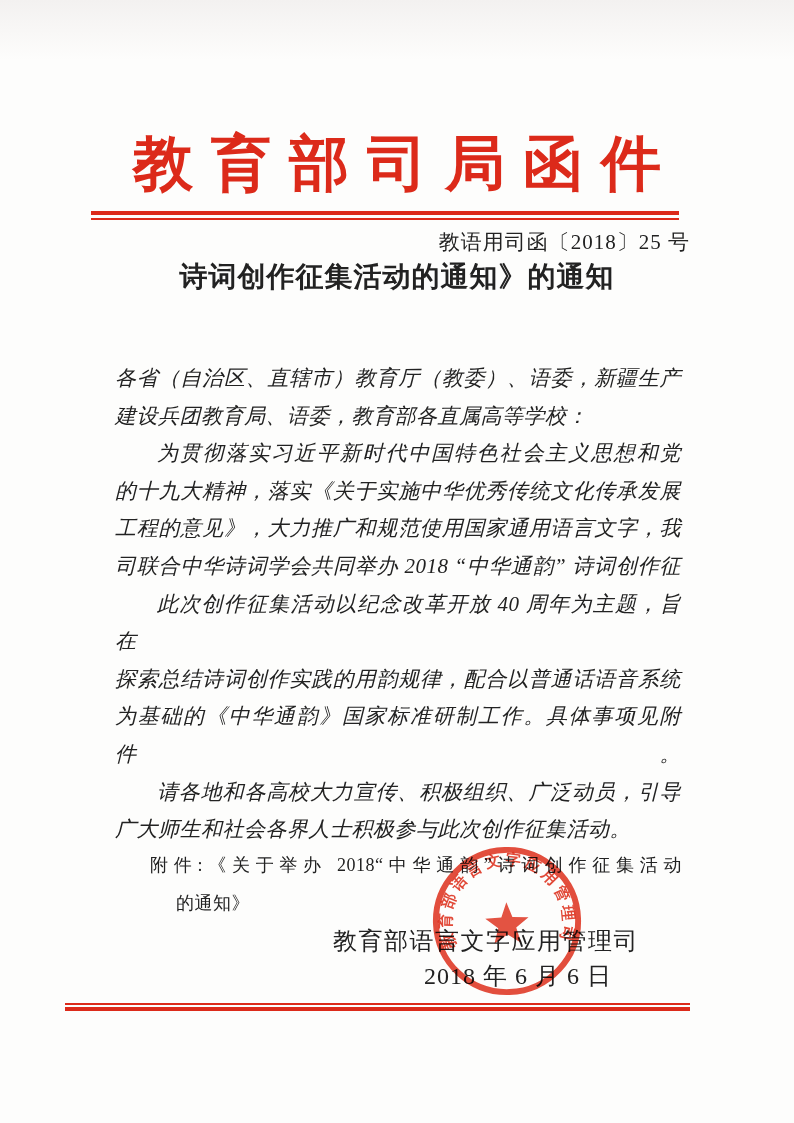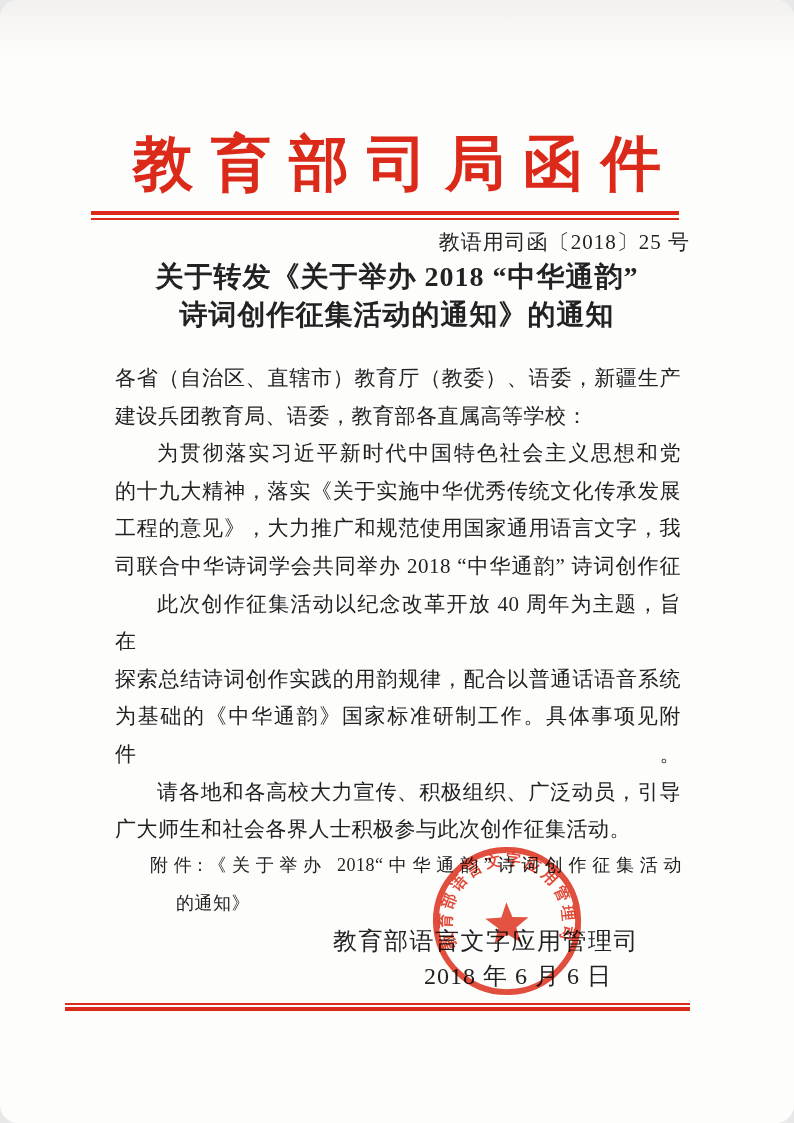--- a/index.html
+++ b/index.html
@@ -6,21 +6,20 @@
   html, body { background: #e8e8e8; }
   .page {
     position: relative;
     width: 794px;
     height: 1123px;
     margin: 0 auto;
     background: #fdfdfc;
     overflow: hidden;
     font-family: "Liberation Serif", "DejaVu Serif", serif;
     color: #222;
-    border-radius: 18px;
   }
   .scan-band {
     position: absolute; top: 0; left: 0; right: 0; height: 60px;
     background: linear-gradient(#f3f1f0, #fdfdfc);
   }
   .letterhead {
     position: absolute; top: 122px; left: 0; width: 100%;
     text-align: center;
     color: #dc2a1a;
     font-size: 60px; font-weight: bold;
@@ -41,20 +40,21 @@
   }
   .doc-title {
     position: absolute; top: 258px; left: 0; width: 100%;
     text-align: center;
     font-size: 28px; font-weight: bold;
     line-height: 38px; letter-spacing: 1px;
   }
   .body-text {
     position: absolute; top: 360px; left: 115px; width: 566px;
     font-size: 21px;
+    font-style: italic;
   }
   .ln { line-height: 37.6px; letter-spacing: 0.5px; white-space: nowrap; }
   .just { text-align: justify; text-align-last: justify; white-space: normal; }
   .ind { text-indent: 2em; }
   .attachment {
     position: absolute; top: 847px; left: 150px; width: 532px;
     font-size: 18px;
   }
   .att-ln2 { margin-left: 26px; }
   .signature {
@@ -82,21 +82,20 @@
 <div class="page">
   <div class="scan-band"></div>
 
   <div class="letterhead">教育部司局函件</div>
 
   <div class="rule-top"></div>
 
   <div class="doc-number">教语用司函〔2018〕25 号</div>
 
   <div class="doc-title">
-    <div>关于转发《关于举办 2018 “中华通韵”</div>
     <div>诗词创作征集活动的通知》的通知</div>
   </div>
 
   <div class="body-text">
     <div class="ln just">各省（自治区、直辖市）教育厅（教委）、语委，新疆生产</div>
     <div class="ln">建设兵团教育局、语委，教育部各直属高等学校：</div>
     <div class="ln just ind">为贯彻落实习近平新时代中国特色社会主义思想和党</div>
     <div class="ln just">的十九大精神，落实《关于实施中华优秀传统文化传承发展</div>
     <div class="ln just">工程的意见》，大力推广和规范使用国家通用语言文字，我</div>
     <div class="ln just">司联合中华诗词学会共同举办 2018 “中华通韵” 诗词创作征</div>

